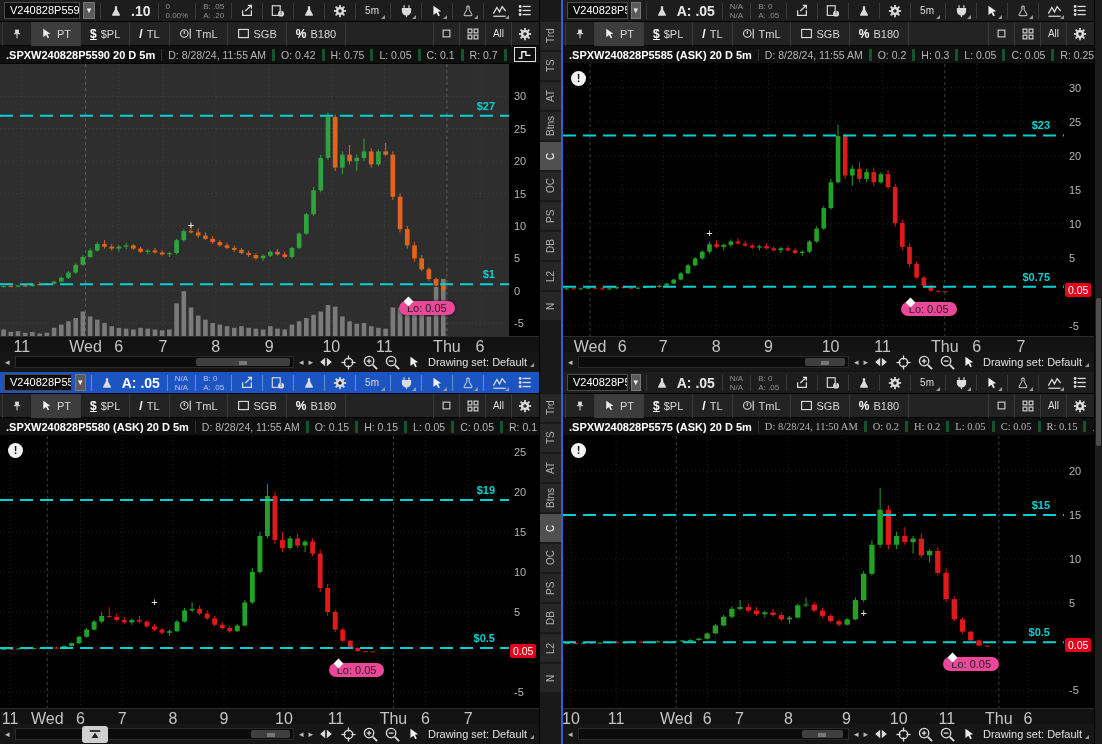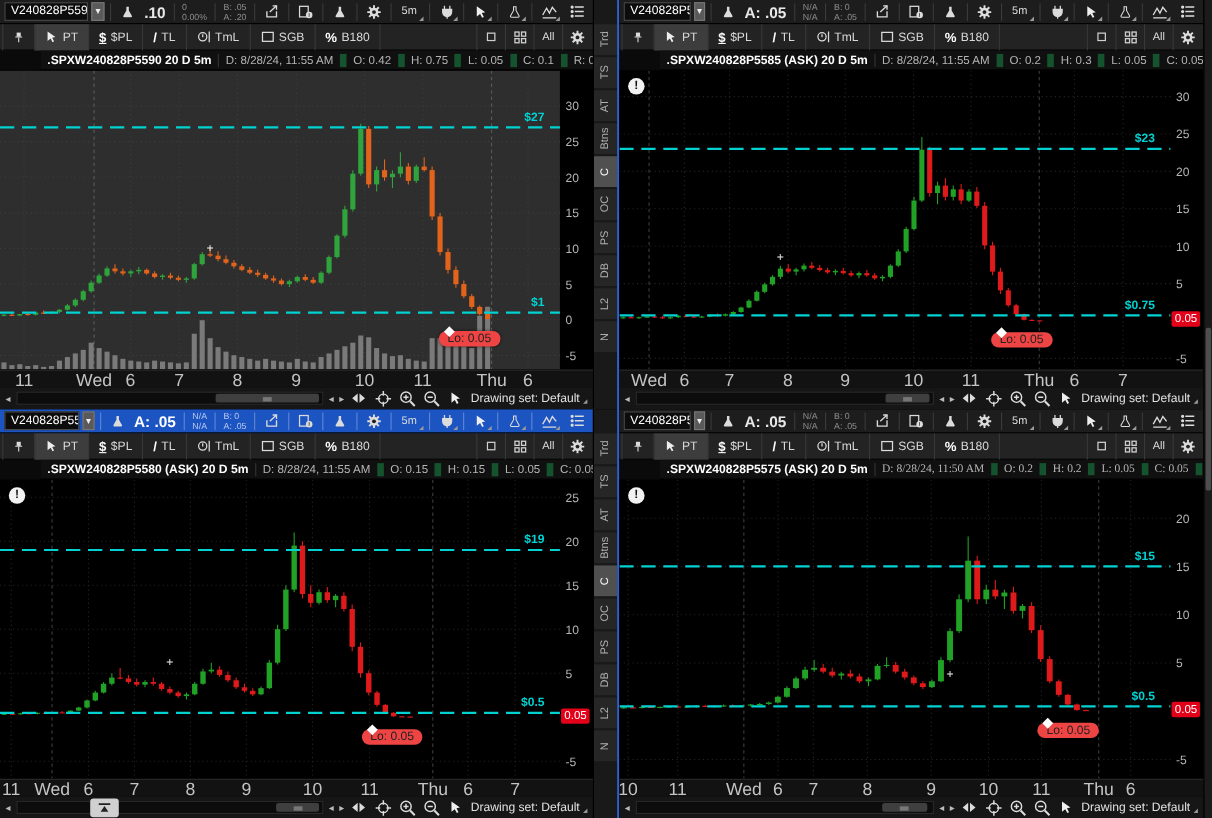--- a/index.html
+++ b/index.html
@@ -33,32 +33,32 @@
   .tb2 { height:24px; background:#232323; display:flex; align-items:center; padding:0 2px; border-bottom:1px solid #000; flex:none; }
   .tbtn { display:flex; align-items:center; gap:4px; color:#d8d8d8; font-size:11px; padding:0 9px; height:24px; border-right:1px solid #383838; cursor:pointer; white-space:nowrap; }
   .tbtn:first-child { border-left:1px solid #383838; }
   .tbtn.sel { background:#3d3d3d; }
   .tbtn .g { font-size:12px; font-weight:bold; color:#fff; }
   .tbtn .g.us { text-decoration:underline; }
   .tb2 .spacer { flex:1; }
   .rbtn { display:flex; align-items:center; justify-content:center; width:26px; height:24px; border-left:1px solid #383838; color:#ddd; font-size:10px; cursor:pointer; }
 
   
-  .trow { height:18px; background:#101010; display:flex; align-items:center; font-size:10.5px; color:#b5b5b5; border-bottom:1px solid #000; flex:none; overflow:hidden;margin-left:37px; }
+  .trow { height:18px; background:#101010; display:flex; align-items:center; font-size:10.5px; color:#b5b5b5; border-bottom:1px solid #000; flex:none; overflow:hidden; }
   .ttl { color:#fff; font-weight:bold; font-size:11px; padding:0 6px; border-right:1px solid #333; white-space:nowrap; }
-  .seg { padding:0 6px; border-right:6px solid #14532d; white-space:nowrap; }
+  .seg { padding:0 6px; border-right:3px solid #14532d; white-space:nowrap; }
   .trow .spacer { flex:1; }
   .stepico { width:22px; height:15px; border:1px solid #ddd; margin-right:3px; display:flex; align-items:center; justify-content:center; flex:none; }
 
   
   .chart { flex:1; position:relative; background:#000; overflow:hidden; }
   .chart svg { position:absolute; left:0; top:0; font-family:inherit; }
   .warn { position:absolute; left:8px; top:7px; width:15px; height:15px; border-radius:50%; background:#f2f2f2; color:#111; font-size:11px; font-weight:bold; text-align:center; line-height:15px; z-index:3; }
   .badge { position:absolute; z-index:3; background:#e30019; color:#fff; font-size:10.5px; font-weight:normal; padding:1px 3px; border-radius:2px; }
-  .lob { position:absolute; z-index:3; background:#ef4444; color:#222; font-size:11px; padding:1px 8px; border-radius:8px; white-space:nowrap; box-shadow:0 0 3px rgba(0,0,0,.6); }
+  .lob { position:absolute; z-index:3; background:#ec4899; color:#222; font-size:11px; padding:1px 8px; border-radius:8px; white-space:nowrap; box-shadow:0 0 3px rgba(0,0,0,.6); }
   .lob::before { content:""; position:absolute; left:6px; top:-3px; width:7px; height:7px; background:#fff; transform:rotate(45deg); }
 
   
   .xaxis { height:16px; background:#121212; position:relative; flex:none; border-top:1px solid #2a2a2a; }
   .xaxis span { position:absolute; top:1px; font-size:16px; color:#c4c4c4; transform:translateX(-50%); }
 
   
   .bbar { height:20px; background:#161616; display:flex; align-items:center; gap:5px; padding:0 5px; flex:none; }
   .bbar .aico { color:#bbb; font-size:9px; flex:none; cursor:pointer; }
   .track { flex:1; height:12px; background:#0c0c0c; border:1px solid #2a2a2a; position:relative; cursor:pointer; }

